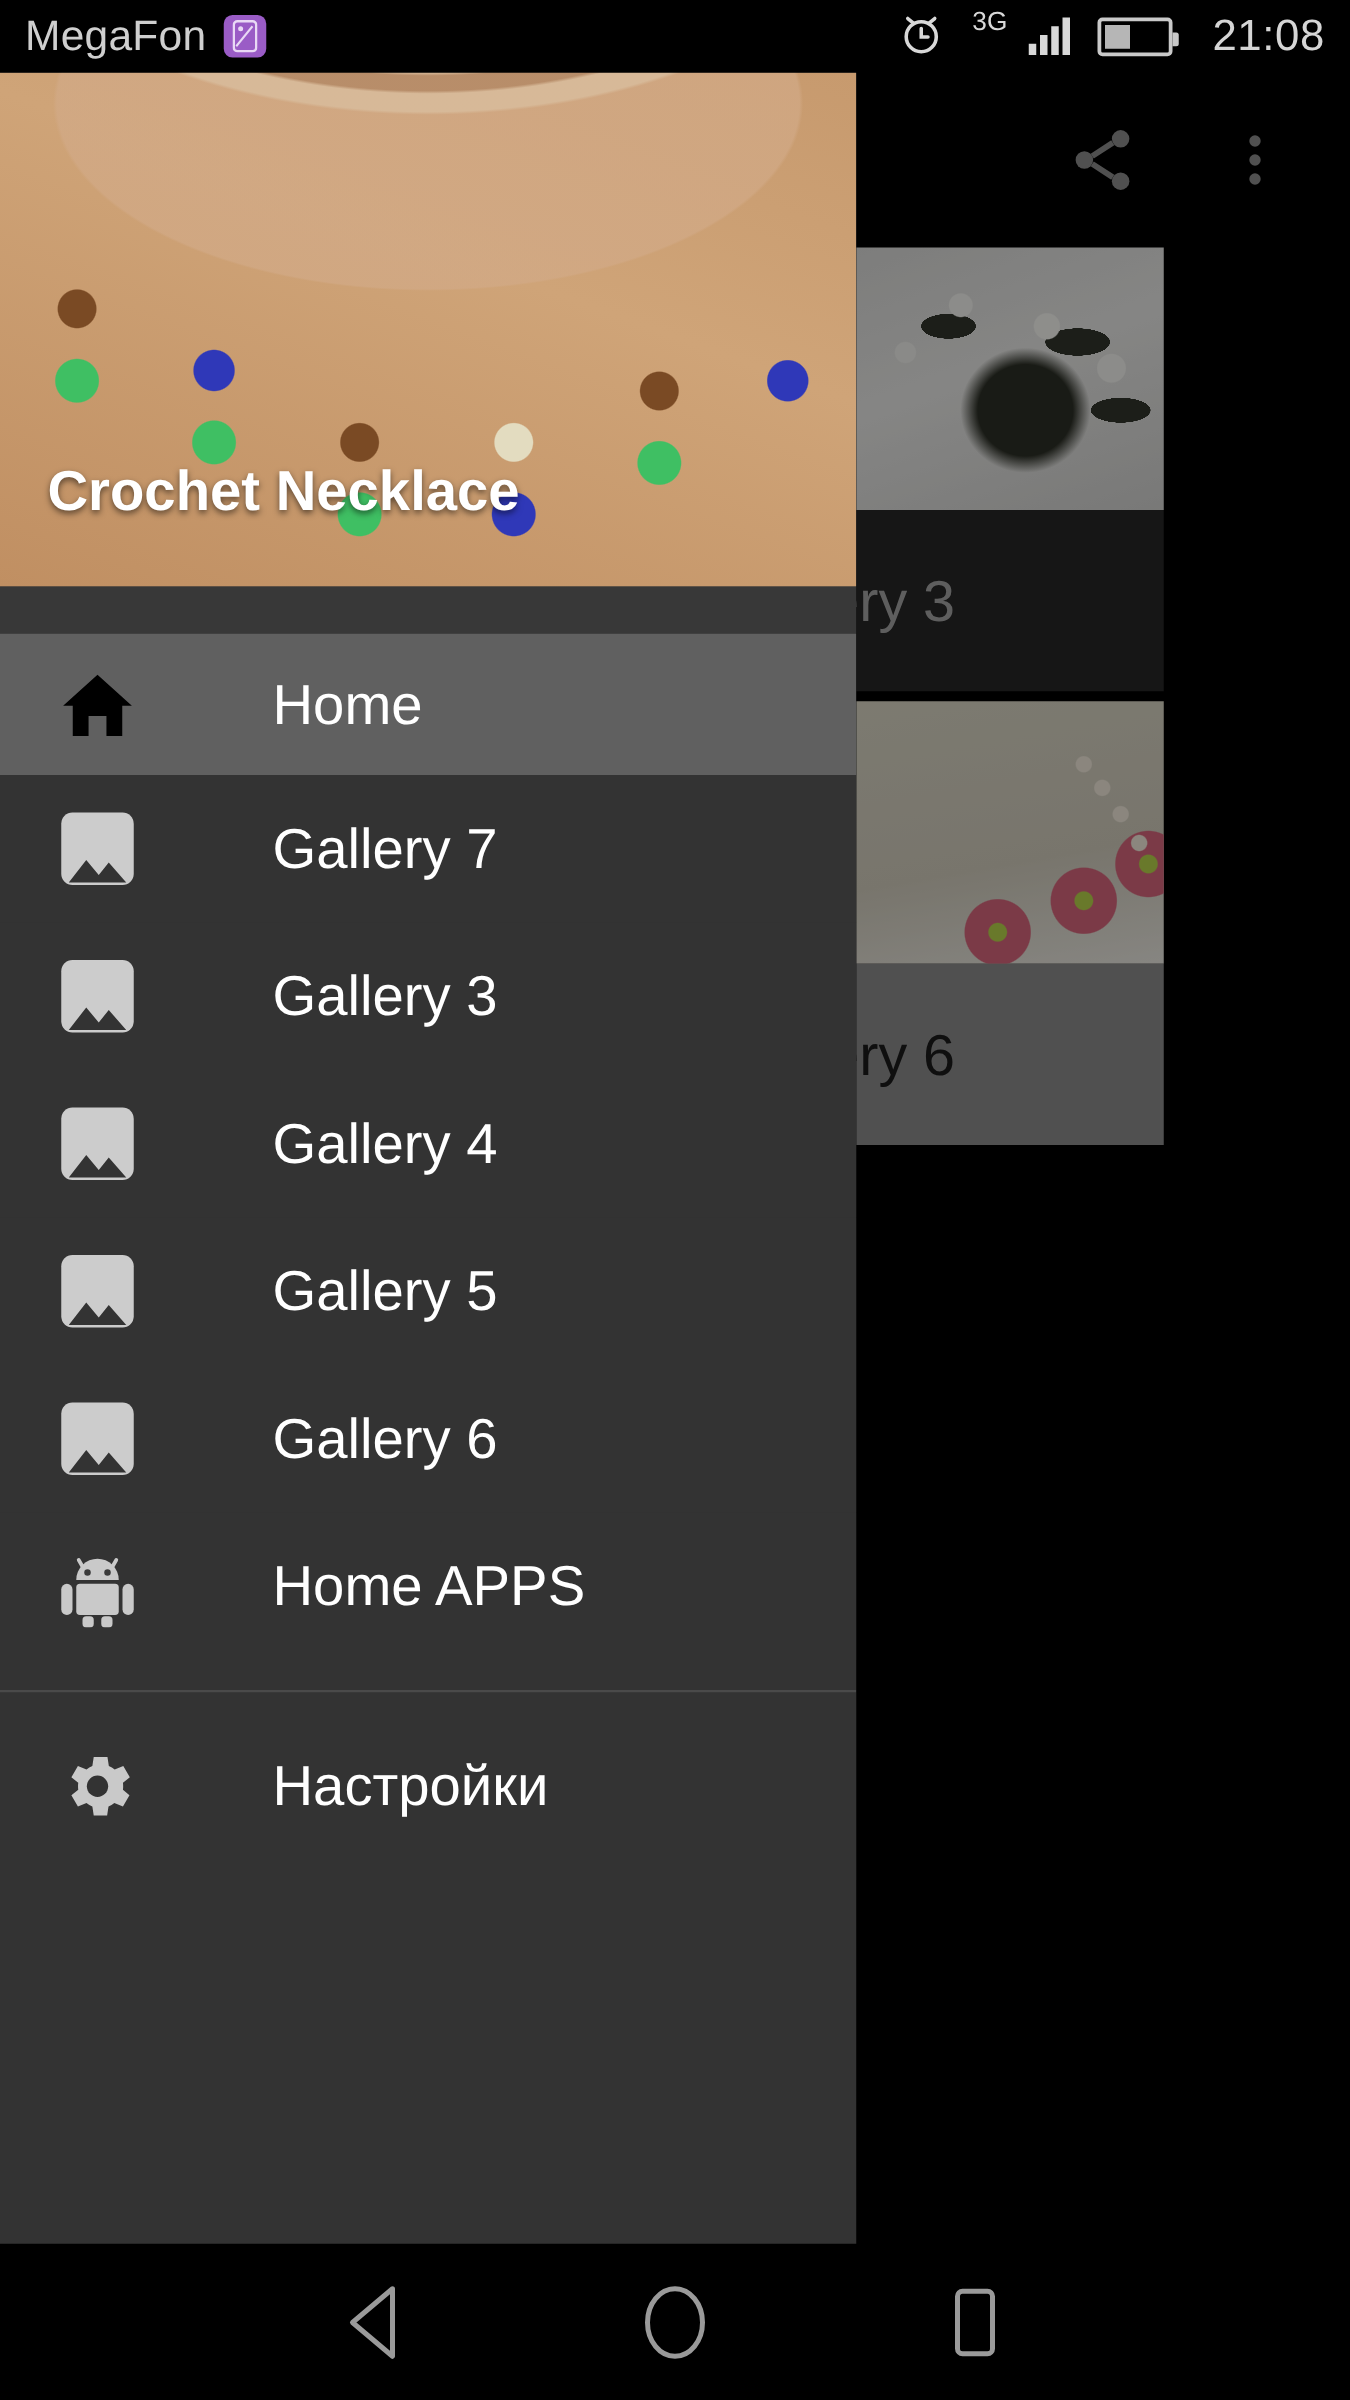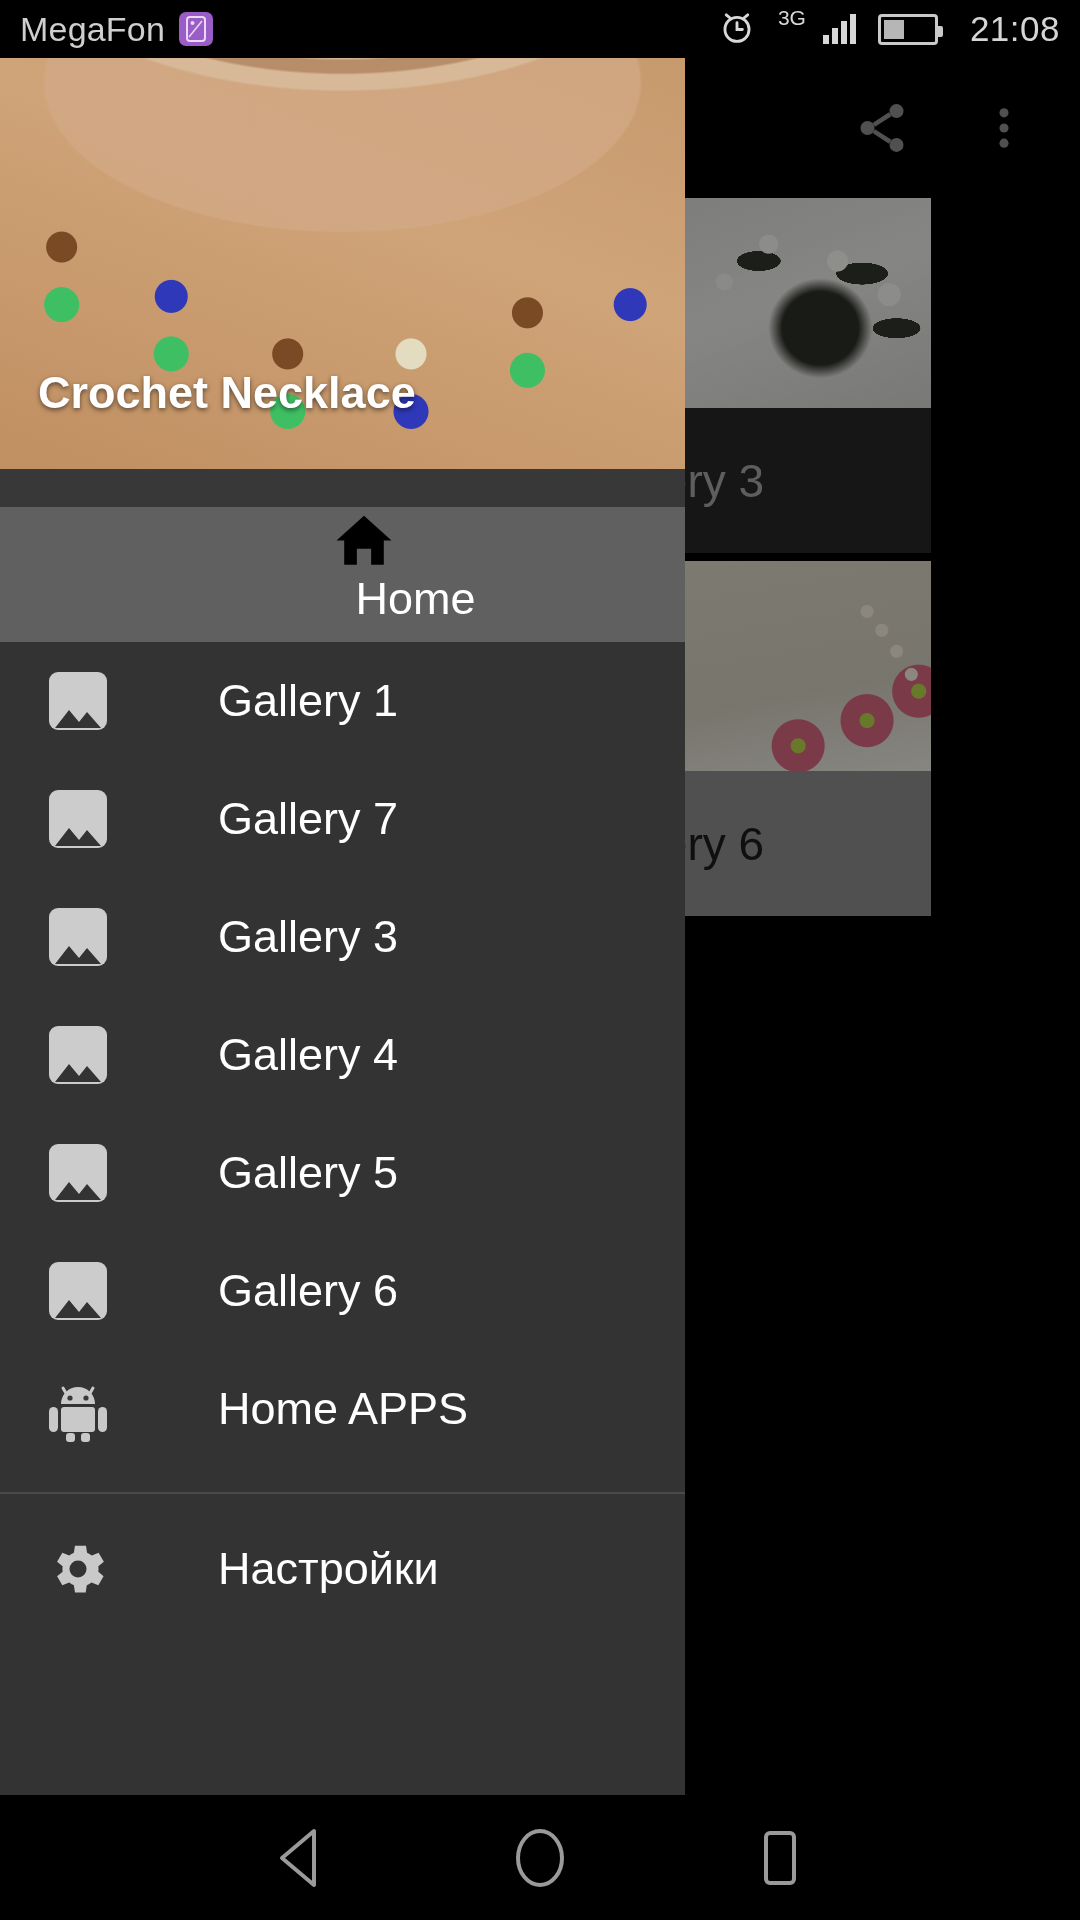--- a/index.html
+++ b/index.html
@@ -130,21 +130,21 @@
     color:#fff; font-size:45px; font-weight:bold;
     text-shadow:0 2px 5px rgba(0,0,0,.55);
     z-index:3;
   }
   .header-strip { width:685px; height:38px; background:#383838; }
 
   .menu-item {
     display:flex; align-items:center; height:118px;
     padding-left:42px; background:#333333; cursor:default;
   }
-  .menu-item.selected { background:#606060; height:135px;flex-direction:column; }
+  .menu-item.selected { background:#606060; height:113px; }
   .mi-icon { width:72px; display:flex; align-items:center; justify-content:center; }
   .mi-label { margin-left:104px; color:#fff; font-size:45px; }
 
   .img-ph {
     width:58px; height:58px; background:#cccccc; border-radius:9px;
     display:flex; align-items:flex-end; justify-content:center; overflow:hidden;
   }
   .divider { height:2px; background:#4a4a4a; margin:24px 0 0 0; }
 
   
@@ -240,30 +240,20 @@
 
     <div class="menu-item selected">
       <span class="mi-icon">
         <svg width="66" height="66" viewBox="0 0 24 24">
           <path d="M12 3.2 L22 12.2 H19.2 V21 H14.6 V15.2 H9.4 V21 H4.8 V12.2 H2 Z" fill="#000"></path>
         </svg>
       </span>
       <span class="mi-label">Home</span>
     </div>
 
-    <div class="menu-item">
-      <span class="mi-icon">
-        <span class="img-ph">
-          <svg width="58" height="36" viewBox="0 0 58 36">
-              <path d="M6 34 L20 16 L30 28 L38 18 L52 34 Z" fill="#333333"></path>
-            </svg>
-        </span>
-      </span>
-      <span class="mi-label">Gallery 1</span>
-    </div>
 
     <div class="menu-item">
       <span class="mi-icon">
         <span class="img-ph">
           <svg width="58" height="36" viewBox="0 0 58 36">
               <path d="M6 34 L20 16 L30 28 L38 18 L52 34 Z" fill="#333333"></path>
             </svg>
         </span>
       </span>
       <span class="mi-label">Gallery 7</span>

